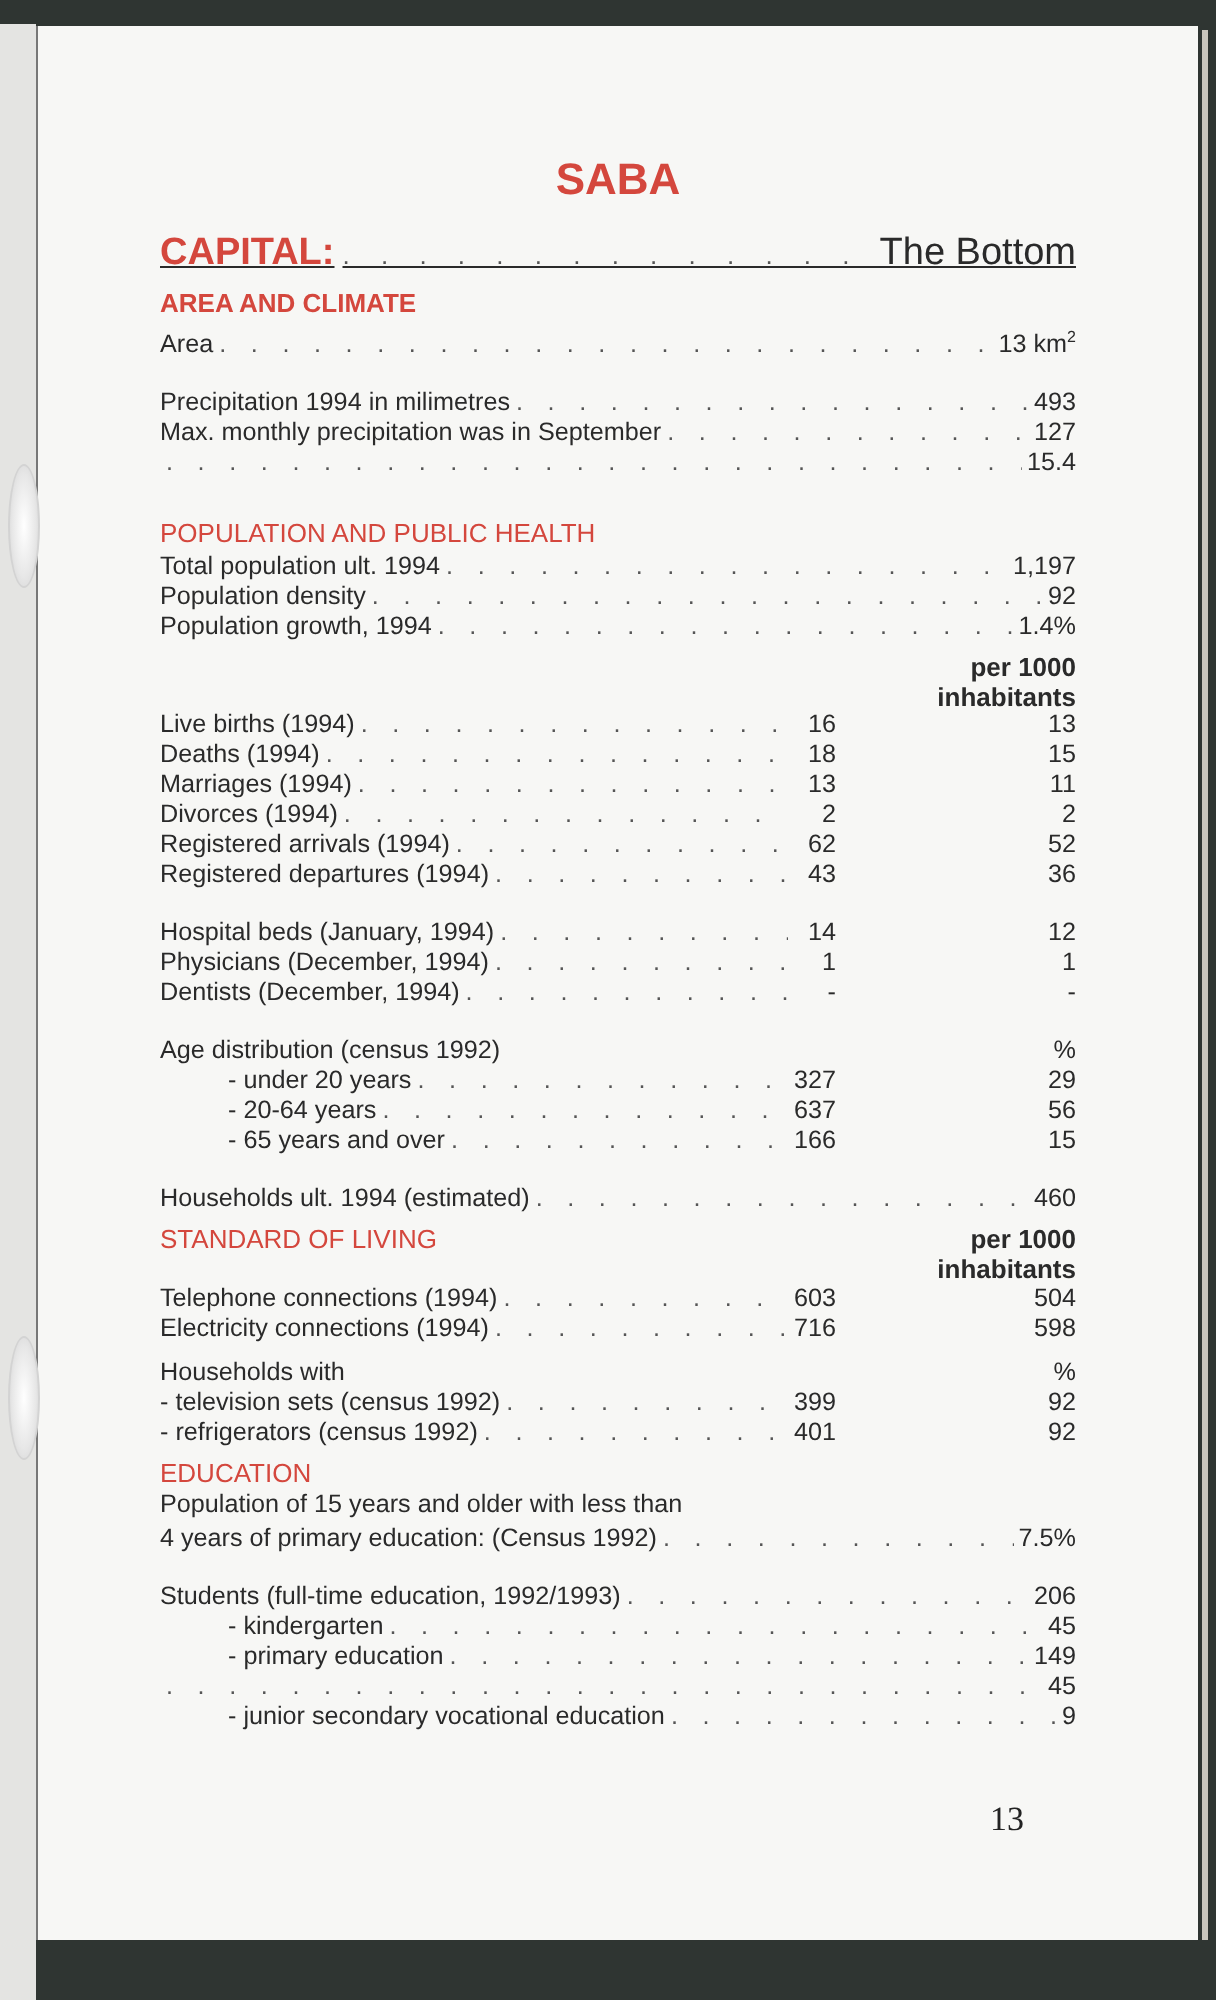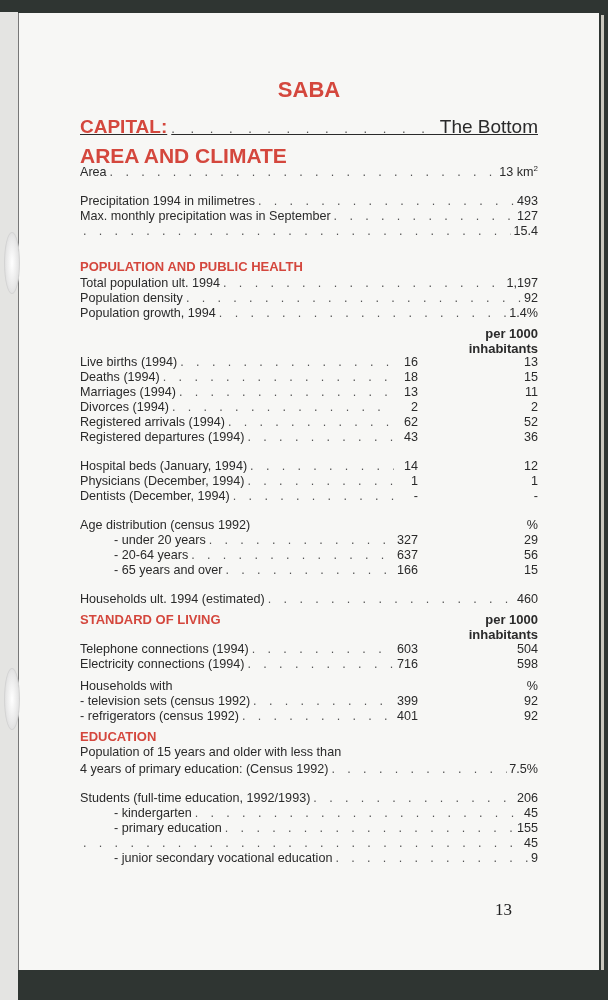--- a/index.html
+++ b/index.html
@@ -60,25 +60,25 @@
       position: absolute; left: 0; top: 116px; width: 458px; height: 22px;
       display: flex; align-items: baseline; white-space: nowrap;
       font-size: 19px;
       text-decoration: underline;
     }
     .capital .lbl { color: #d4473d; font-weight: bold; }
     .capital .dots { flex: 1; overflow: hidden; color: #555; font-size: 13px; letter-spacing: 6px; padding-left: 4px; }
     .capital .dots::after { content: ". . . . . . . . . . . . . . . . . . . . . . . . . . . . ."; }
     .capital .val { color: #2a2a2a; }
     .h-big {
-      position: absolute; left: 0; top: 144px; font-size: 21px;
+      position: absolute; left: 0; top: 144px; font-size: 13px;
       color: #d4473d; font-weight: bold;
     }
     .h-sec {
-      position: absolute; left: 0; font-size: 13px; color: #d4473d; font-weight: bold;
+      position: absolute; left: 0; font-size: 13px; color: #d4473d; font-weight: normal;
     }
     .hdr-right {
       position: absolute; right: 0; text-align: right; font-weight: bold;
       font-size: 13px; line-height: 15px;
     }
     .textline { position: absolute; left: 0; white-space: nowrap; line-height: 15px; }
     .pageno {
       position: absolute; left: 495px; top: 900px;
       font-family: "Liberation Serif", serif; font-size: 17px; color: #222;
     }
@@ -303,21 +303,21 @@
     <span class="vend">206</span>
   </div>
   <div class="row indent" style="top:806px">
     <span class="lbl">- kindergarten</span>
     <span class="dots"></span>
     <span class="vend">45</span>
   </div>
   <div class="row indent" style="top:821px">
     <span class="lbl">- primary education</span>
     <span class="dots"></span>
-    <span class="vend">155</span>
+    <span class="vend">149</span>
   </div>
   <div class="row indent" style="top:836px">
     <span class="dots"></span>
     <span class="vend">45</span>
   </div>
   <div class="row indent" style="top:851px">
     <span class="lbl">- junior secondary vocational education</span>
     <span class="dots"></span>
     <span class="vend">9</span>
   </div>

